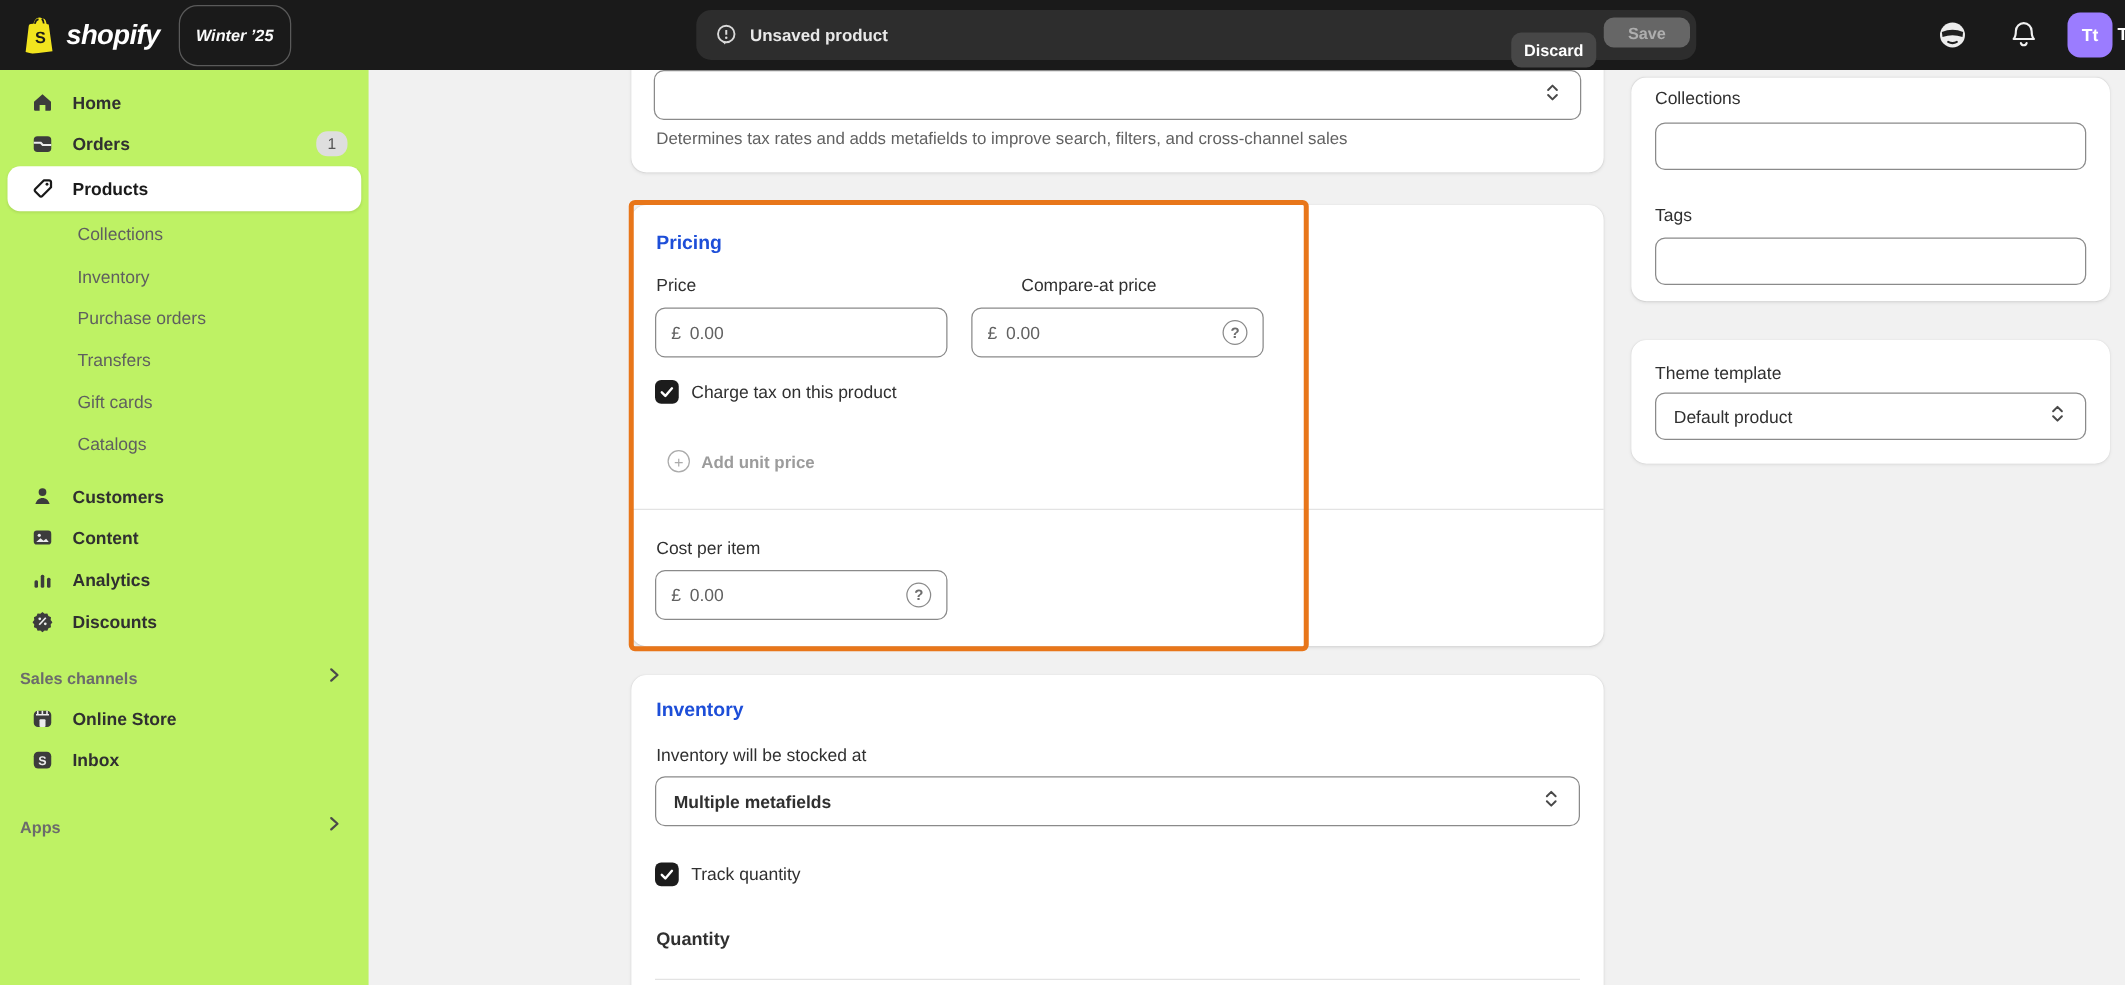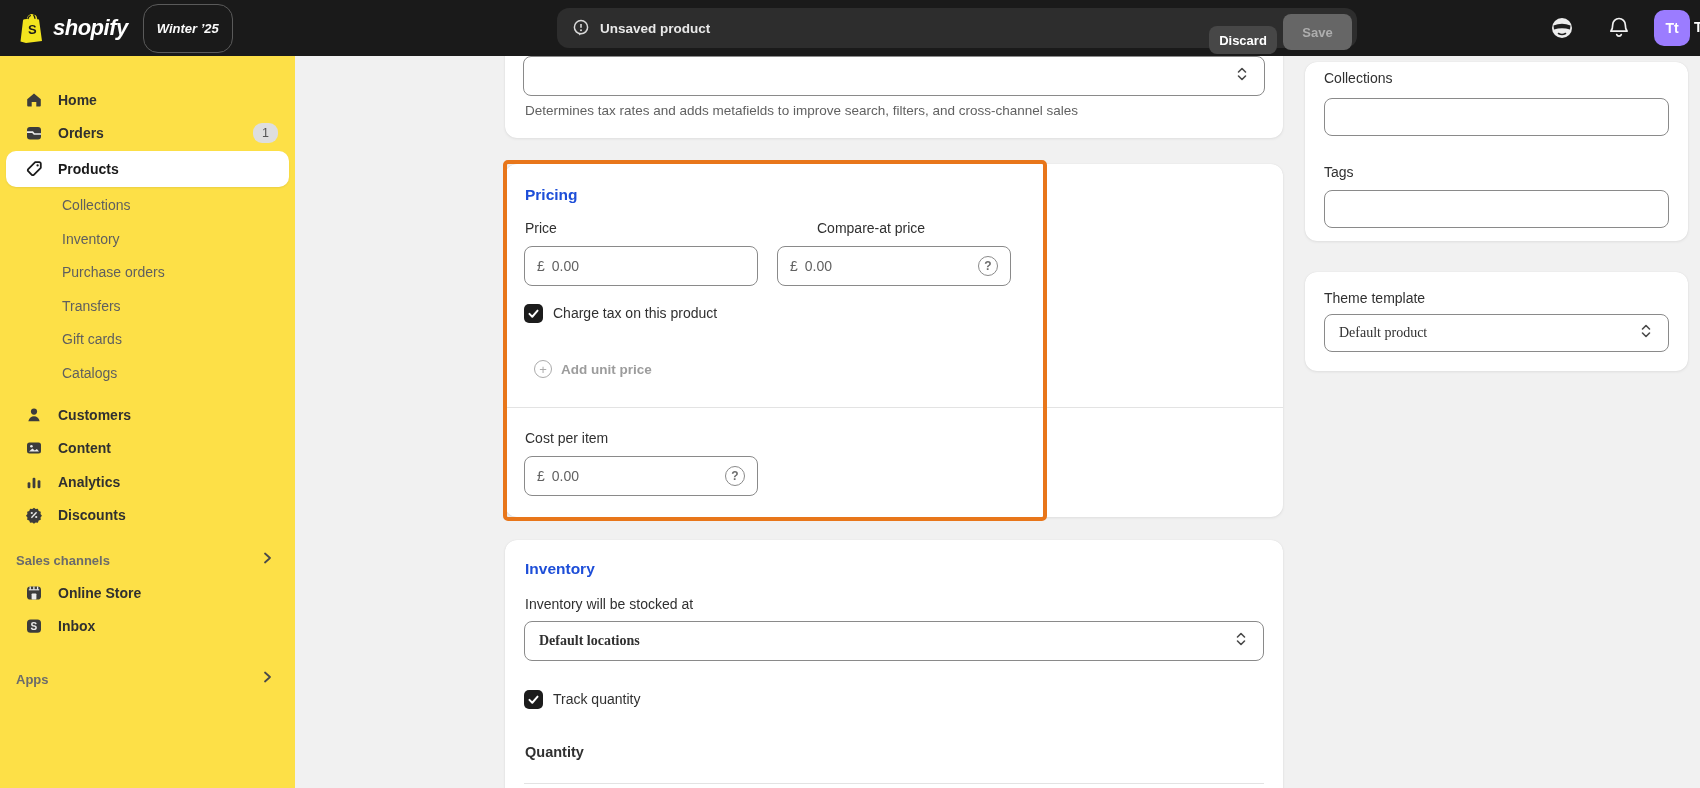--- a/index.html
+++ b/index.html
@@ -7,27 +7,27 @@
 
   
   #topbar { position:absolute; left:0; top:0; width:1700px; height:56px; background:#1a1a1a; z-index:50; }
   .logo-wrap { position:absolute; left:18px; top:0; height:56px; display:flex; align-items:center; gap:9px; cursor:pointer; }
   .wordmark { color:#fff; font-size:22px; font-weight:700; font-style:italic; letter-spacing:-0.5px; }
   .version-badge { margin-left:6px; border:1.5px solid #5a5a5a; border-radius:15px; padding:16px 13px; color:#fafafa; font-size:13px; font-weight:700; font-style:italic; }
   .statusbar { position:absolute; left:557px; top:8px; width:800px; height:40px; background:#2d2d2d; border-radius:12px; display:flex; align-items:center; }
   .statusbar .title { color:#e8e8e8; font-size:13.5px; font-weight:600; margin-left:9px; }
   .btn { border:none; border-radius:8px; font-size:13px; font-weight:600; cursor:pointer; font-family:inherit; }
   .btn-discard { position:absolute; left:652px; top:6px; width:68px; height:28px; background:#474747; color:#ffffff;margin-top:12px; }
-  .btn-save { position:absolute; left:726px; top:6px; width:69px; height:36px; background:#666666; color:#aeaeae; }
+  .btn-save { position:absolute; left:726px; top:6px; width:69px; height:24px; background:#666666; color:#aeaeae; }
   .avatar { position:absolute; left:1654px; top:10px; width:36px; height:36px; border-radius:10px; display:flex; align-items:center; justify-content:center; color:#fff; font-size:14px; font-weight:700; cursor:pointer; }
   .store-name-cut { position:absolute; left:1694px; top:19px; color:#fff; font-size:14px; font-weight:700; }
   .topbar-icon { position:absolute; top:15px; width:26px; height:26px; cursor:pointer; }
 
   
-  #sidebar { position:absolute; left:0; top:56px; width:295px; height:732px; background:#fde047; padding-top:26px; }
+  #sidebar { position:absolute; left:0; top:56px; width:295px; height:732px; background:#bef264; padding-top:8px; }
   .nav-row { height:32px; margin:1.5px 6px; display:flex; align-items:center; padding-left:18px; border-radius:10px; cursor:pointer; }
   .nav-row .icon { width:20px; height:20px; flex:0 0 20px; display:flex; align-items:center; justify-content:center; }
   .nav-row .lbl { margin-left:14px; font-size:14px; font-weight:600; color:#303030; }
   .nav-row.selected { background:#ffffff; height:36px; margin:2px 6px; box-shadow:0 1px 2px rgba(0,0,0,.08); }
   .nav-row.selected .lbl { font-weight:700; color:#1a1a1a; }
   .nav-sub { height:32px; margin:1.5px 6px; display:flex; align-items:center; padding-left:56px; border-radius:10px; cursor:pointer; }
   .nav-sub .lbl { font-size:14px; font-weight:400; color:#5f5f5f; }
   .nav-badge { margin-left:auto; margin-right:11px; background:#dedede; color:#555; font-size:12.5px; font-weight:500; border-radius:9px; padding:3px 9px; }
   .nav-header { height:30px; margin:0 6px; display:flex; align-items:center; padding-left:10px; cursor:pointer; }
   .nav-header .lbl { font-size:13px; font-weight:700; color:#6b6b6b; }
@@ -36,21 +36,21 @@
   
   #main { position:absolute; left:295px; top:56px; width:1405px; height:732px; background:#f1f1f1; overflow:hidden; }
   .card { position:absolute; background:#fff; border-radius:12px; box-shadow:0 1px 3px rgba(23,24,24,.08), 0 0 1px rgba(0,0,0,.1); }
   .card-title { font-size:15.5px; font-weight:700; color:#1d4ed8; }
   .fld-label { font-size:14px; font-weight:400; color:#303030; }
   .helper { font-size:13.5px; color:#616161; }
   .tb { position:absolute; border:1px solid #8a8a8a; border-radius:8px; background:#fff; display:flex; align-items:center; padding:0 12px; }
   .tb input { border:none; outline:none; width:100%; font-size:14px; color:#303030; font-family:inherit; background:transparent; }
   .tb input::placeholder { color:#616161; opacity:1; }
   .tb .prefix { color:#616161; font-size:14px; margin-right:7px; }
-  .selectbox { position:absolute; border:1px solid #8a8a8a; border-radius:8px; background:#fff; display:flex; align-items:center; padding:15px 14px; cursor:pointer;font-family:Liberation Serif, serif; }
+  .selectbox { position:absolute; border:1px solid #8a8a8a; border-radius:8px; background:#fff; display:flex; align-items:center; padding:15px 14px; cursor:pointer; }
   .selectbox .val { font-size:14px; color:#303030; }
   .selectbox .chevs { margin-left:auto; }
   .help-circle { width:20px; height:20px; border:1.5px solid #8a8a8a; border-radius:50%; color:#6d6d6d; font-size:12px; font-weight:700; display:flex; align-items:center; justify-content:center; margin-left:auto; flex:0 0 20px; cursor:pointer; }
   .checkbox { position:absolute; width:19px; height:19px; background:#1c1c1c; border-radius:5px; display:flex; align-items:center; justify-content:center; cursor:pointer; }
   .chk-label { position:absolute; font-size:14px; color:#303030; cursor:pointer; }
   .divider { position:absolute; height:1px; background:#e3e3e3; }
   .addunit { position:absolute; display:flex; align-items:center; gap:9px; cursor:pointer; }
   .addunit .plus { width:18px; height:18px; border:1.5px solid #ababab; border-radius:50%; color:#ababab; font-size:13px; display:flex; align-items:center; justify-content:center; }
   .addunit .txt { font-size:13.5px; font-weight:700; color:#9c9c9c; }
   #orange-overlay { position:absolute; left:208px; top:104px; width:544px; height:361px; border:4px solid #E8761A; border-radius:5px; z-index:20; pointer-events:none; }
@@ -287,21 +287,21 @@
     </div>
   </div>
 
   <div id="orange-overlay"></div>
 
   <div class="card" style="left:210px; top:484px; width:778px; height:300px;">
     <div class="card-title" style="position:absolute; left:20px; top:20px;">Inventory</div>
     <div class="fld-label" style="position:absolute; left:20px; top:56px;">Inventory will be stocked at</div>
 
     <div class="selectbox" style="left:19px; top:81px; width:740px; height:40px;">
-      <span class="val" style="font-weight:600;">Default locations</span>
+      <span class="val" style="font-weight:600;">Multiple metafields</span>
       <span class="chevs">
         <svg width="16" height="18" viewBox="0 0 16 18">
             <path d="M4.5 7 L8 3.5 L11.5 7" fill="none" stroke="#4a4a4a" stroke-width="1.6" stroke-linecap="round" stroke-linejoin="round"></path>
             <path d="M4.5 11 L8 14.5 L11.5 11" fill="none" stroke="#4a4a4a" stroke-width="1.6" stroke-linecap="round" stroke-linejoin="round"></path>
           </svg>
       </span>
     </div>
 
     <div class="checkbox" style="left:19px; top:150px;">
       <svg width="13" height="13" viewBox="0 0 16 16">

